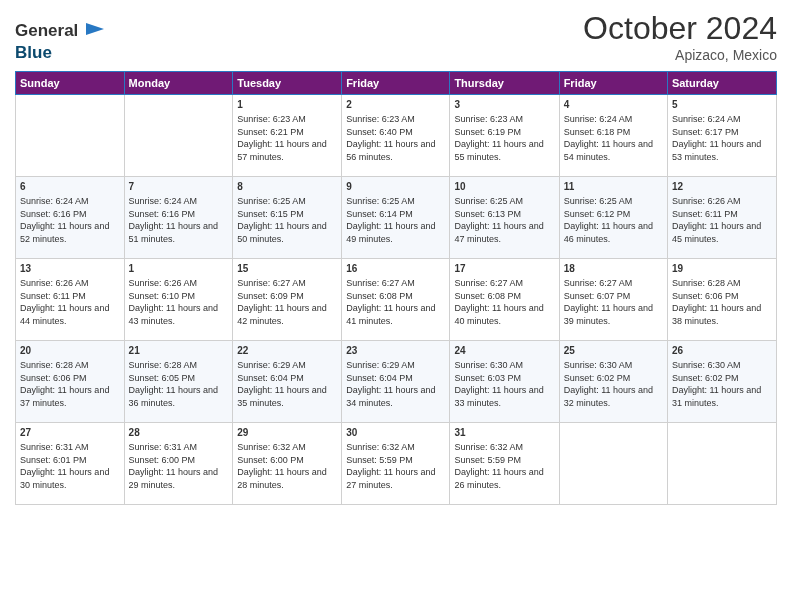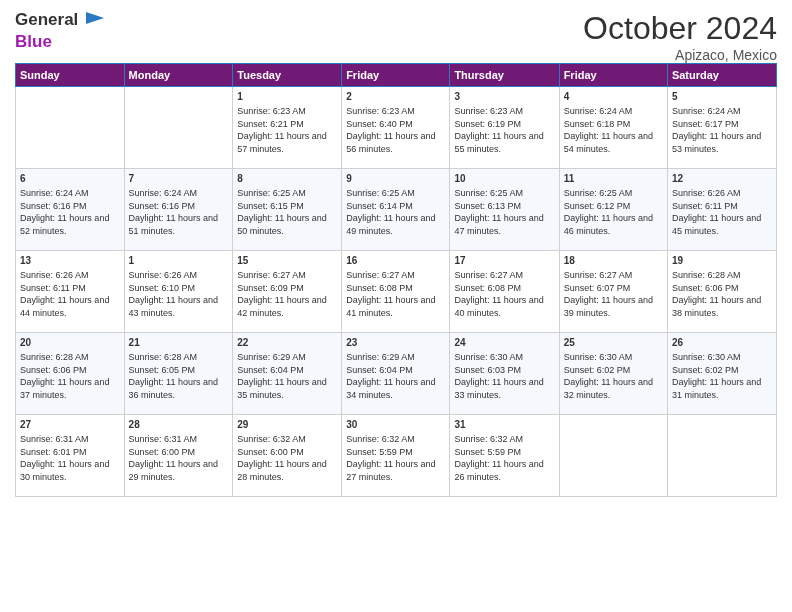--- a/index.html
+++ b/index.html
@@ -11,22 +11,22 @@
       overflow: hidden;
     }
     .container {
       width: 792px;
       height: 612px;
       padding: 10px 15px 10px 15px;
     }
     .header {
       display: flex;
       justify-content: space-between;
-      align-items: flex-start;
-      margin-bottom: 0;
+      align-items: flex-end;
+      margin-bottom: 8px;
     }
     .logo {
       display: flex;
       align-items: center;
     }
     .logo-icon {
       width: 22px;
       height: 22px;
       margin-left: 2px;
     }
@@ -87,21 +87,21 @@
 
 <div class="container">
   <div class="header">
     <div class="logo">
       <div>
         <span style="font-size:17px;font-weight:bold;color:#333;">General</span>
         <svg class="logo-icon" viewBox="0 0 22 22" style="display:inline-block;vertical-align:middle;margin-left:1px;">
           <polygon points="2,2 20,8 2,14" fill="#2878c3"></polygon>
         </svg>
         <br>
-        <span style="font-size:17px;font-weight:bold;color:#a21caf;">Blue</span>
+        <span style="font-size:17px;font-weight:bold;color:#0c4a6e;">Blue</span>
       </div>
     </div>
     <div class="title-block">
       <div class="month-title">October 2024</div>
       <div class="location">Apizaco, Mexico</div>
     </div>
   </div>
 
   <table>
     <thead>

